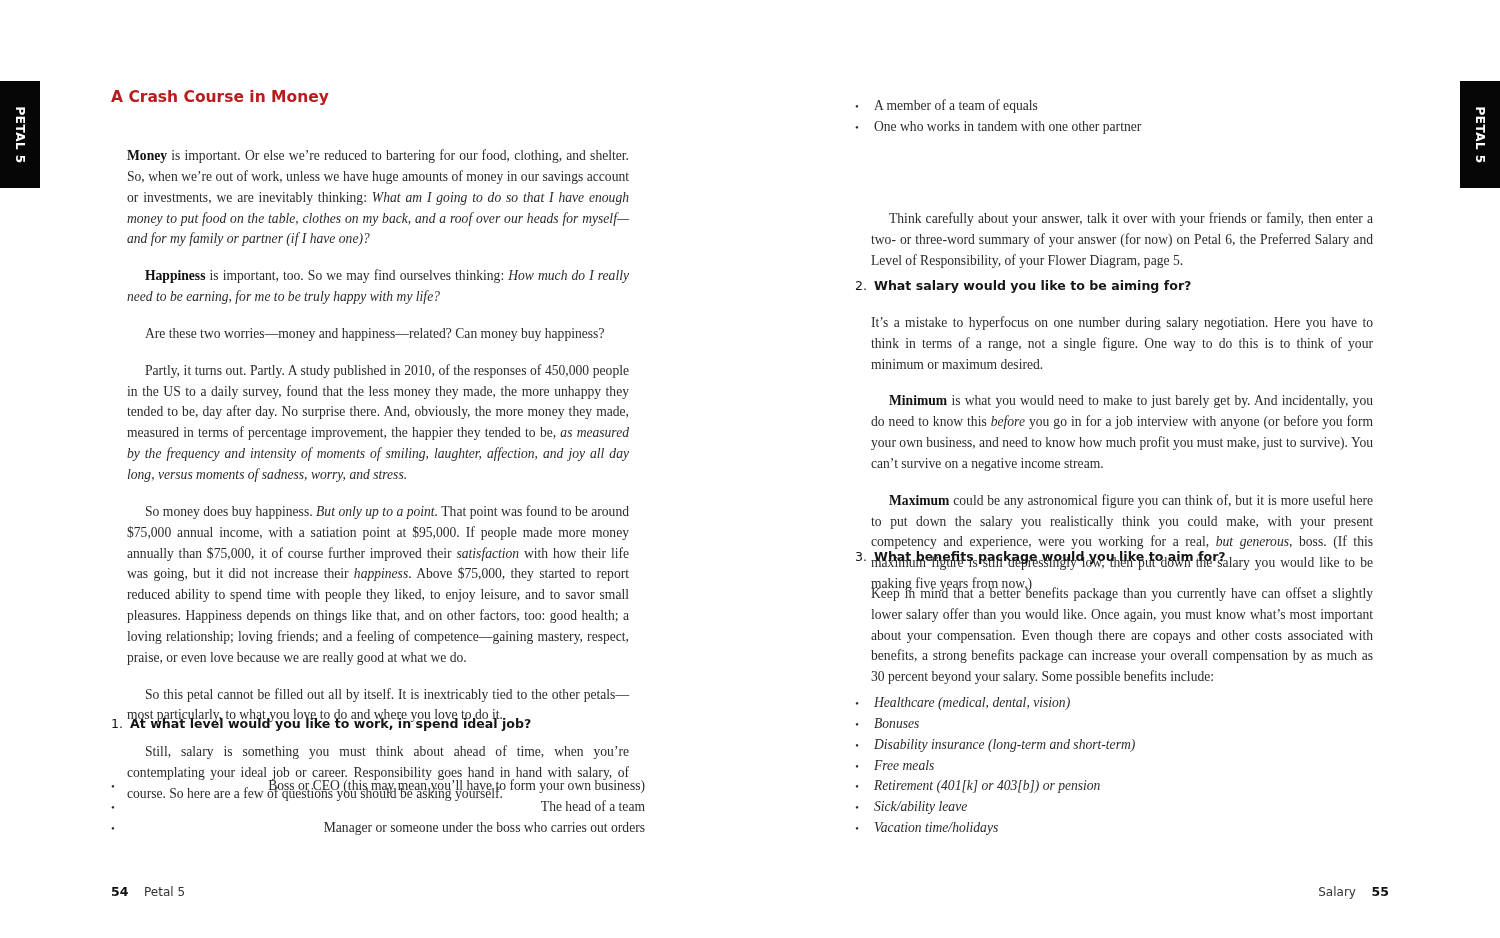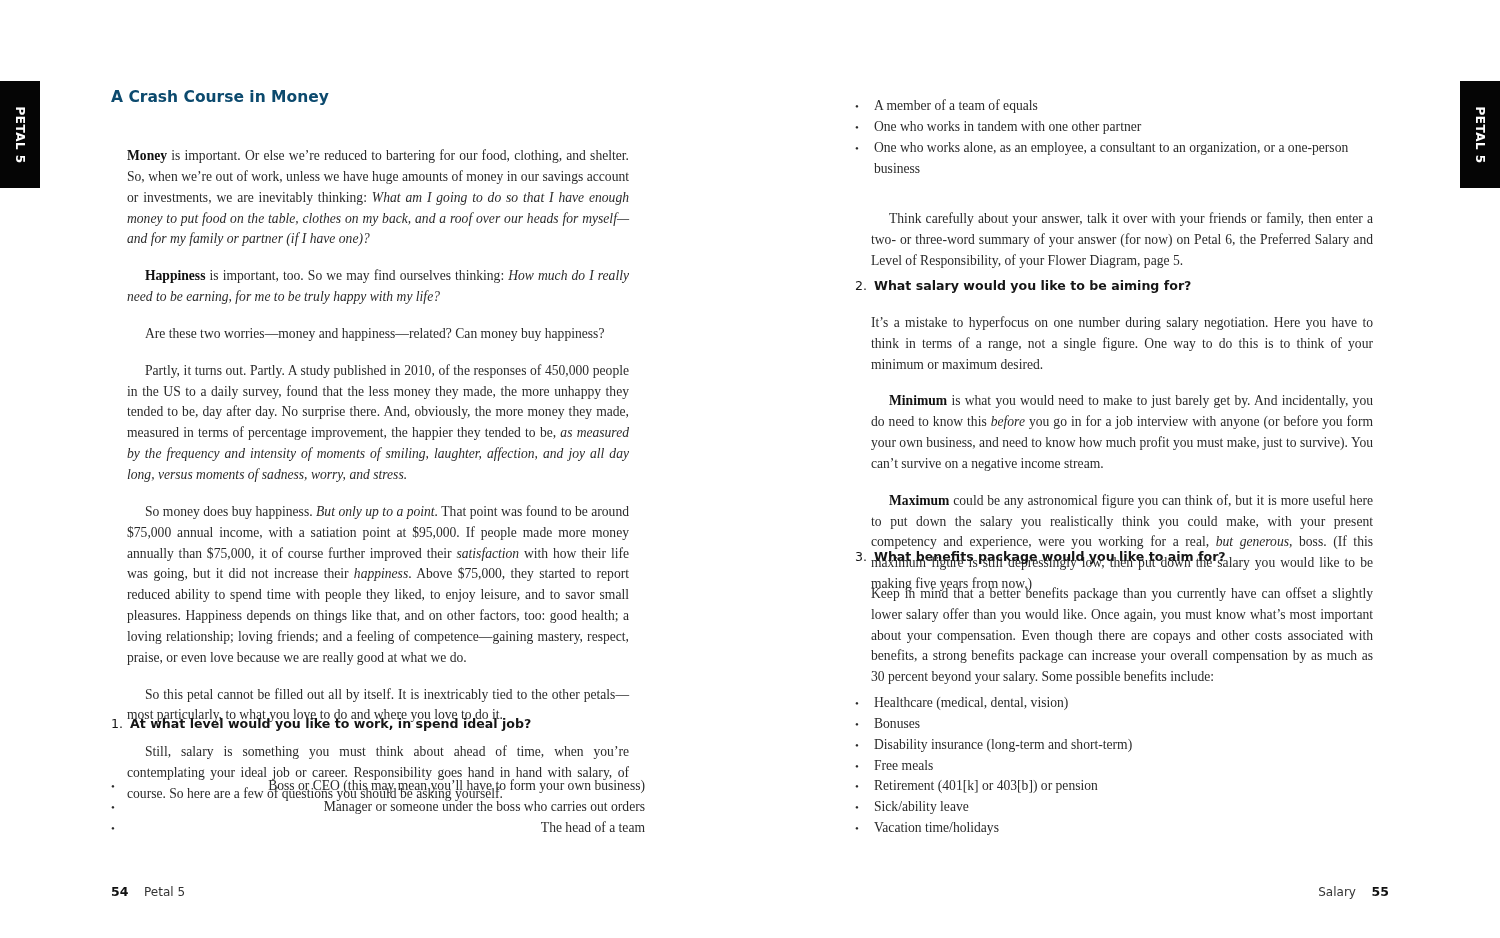--- a/index.html
+++ b/index.html
@@ -18,21 +18,21 @@
   .page { position: absolute; top: 0; width: 534px; }
   .page.left { left: 111px; }
   .page.right { left: 855px; }
   .body-text {
     font-family: "Liberation Serif", serif; font-size: 13.6px; line-height: 20.85px;
     color: #2a2a2a; text-align: justify; margin: 16px;
   }
   .body-text.indent { text-indent: 18px; }
   .title {
     position: absolute; top: 88px; left: 0; margin: 0;
-    font-family: "DejaVu Sans", sans-serif; font-size: 15.5px; font-weight: 600; color: #0c4a6e;
+    font-family: "DejaVu Sans", sans-serif; font-size: 15.5px; font-weight: 600; color: #b91c1c;
   }
   .q-heading {
     font-family: "DejaVu Sans", sans-serif; font-size: 12.6px; font-weight: bold; color: #161616;
     margin: 0; line-height: 20.85px;
   }
   .q-heading .num { font-weight: normal; display: inline-block; width: 19px; }
   ul.bullets { list-style: none; padding: 0; margin: 0; }
   ul.bullets li {
     position: relative; padding-left: 19px;
     font-family: "Liberation Serif", serif; font-size: 13.6px; line-height: 20.85px; color: #2a2a2a;
@@ -70,55 +70,54 @@
     <p class="body-text indent">So this petal cannot be filled out all by itself. It is inextricably tied to the other petals—most particularly, to what you love to do and where you love to do it.</p>
     <p class="body-text indent">Still, salary is something you must think about ahead of time, when you’re contemplating your ideal job or career. Responsibility goes hand in hand with salary, of course. So here are a few of questions you should be asking yourself.</p>
   </div>
 
   <div class="block" style="top:714px;">
     <p class="q-heading"><span class="num">1.</span><span>At what level would you like to work, in spend ideal job?</span></p>
   </div>
 
   <ul class="bullets block" style="top:776px;text-align:right;">
     <li>Boss or CEO (this may mean you’ll have to form your own business)</li>
+    <li>The head of a team</li>
     <li>Manager or someone under the boss who carries out orders</li>
-    <li>The head of a team</li>
   </ul>
 
   <div class="folio" style="left:0;">
     <span class="pnum">54</span>
     <span style="display:inline-block;width:8px;"></span>
     <span>Petal 5</span>
   </div>
 </div>
 
 <div class="page right">
   <ul class="bullets block" style="top:96px;">
     <li>A member of a team of equals</li>
     <li>One who works in tandem with one other partner</li>
-    <li>One who works alone, as an employee, a consultant to an organization, or a one-person business</li>
   </ul>
 
   <div class="block" style="top:193px;">
     <p class="body-text indent">Think carefully about your answer, talk it over with your friends or family, then enter a two- or three-word summary of your answer (for now) on Petal 6, the Preferred Salary and Level of Responsibility, of your Flower Diagram, page 5.</p>
   </div>
 
   <div class="block" style="top:276px;">
     <p class="q-heading"><span class="num">2.</span><span>What salary would you like to be aiming for?</span></p>
     <p class="body-text">It’s a mistake to hyperfocus on one number during salary negotiation. Here you have to think in terms of a range, not a single figure. One way to do this is to think of your minimum or maximum desired.</p>
     <p class="body-text indent"><span class="b">Minimum</span><span> is what you would need to make to just barely get by. And incidentally, you do need to know this </span><span class="i">before</span><span> you go in for a job interview with anyone (or before you form your own business, and need to know how much profit you must make, just to survive). You can’t survive on a negative income stream.</span></p>
     <p class="body-text indent"><span class="b">Maximum</span><span> could be any astronomical figure you can think of, but it is more useful here to put down the salary you realistically think you could make, with your present competency and experience, were you working for a real, </span><span class="i">but generous</span><span>, boss. (If this maximum figure is still depressingly low, then put down the salary you would like to be making five years from now.)</span></p>
   </div>
 
   <div class="block" style="top:547px;">
     <p class="q-heading"><span class="num">3.</span><span>What benefits package would you like to aim for?</span></p>
     <p class="body-text">Keep in mind that a better benefits package than you currently have can offset a slightly lower salary offer than you would like. Once again, you must know what’s most important about your compensation. Even though there are copays and other costs associated with benefits, a strong benefits package can increase your overall compensation by as much as 30 percent beyond your salary. Some possible benefits include:</p>
   </div>
 
-  <ul class="bullets block" style="top:693px;">
+  <ul class="bullets block" style="top:693px;font-style:italic;">
     <li>Healthcare (medical, dental, vision)</li>
     <li>Bonuses</li>
     <li>Disability insurance (long-term and short-term)</li>
     <li>Free meals</li>
     <li>Retirement (401[k] or 403[b]) or pension</li>
     <li>Sick/ability leave</li>
     <li>Vacation time/holidays</li>
   </ul>
 
   <div class="folio" style="right:0; text-align:right;">

